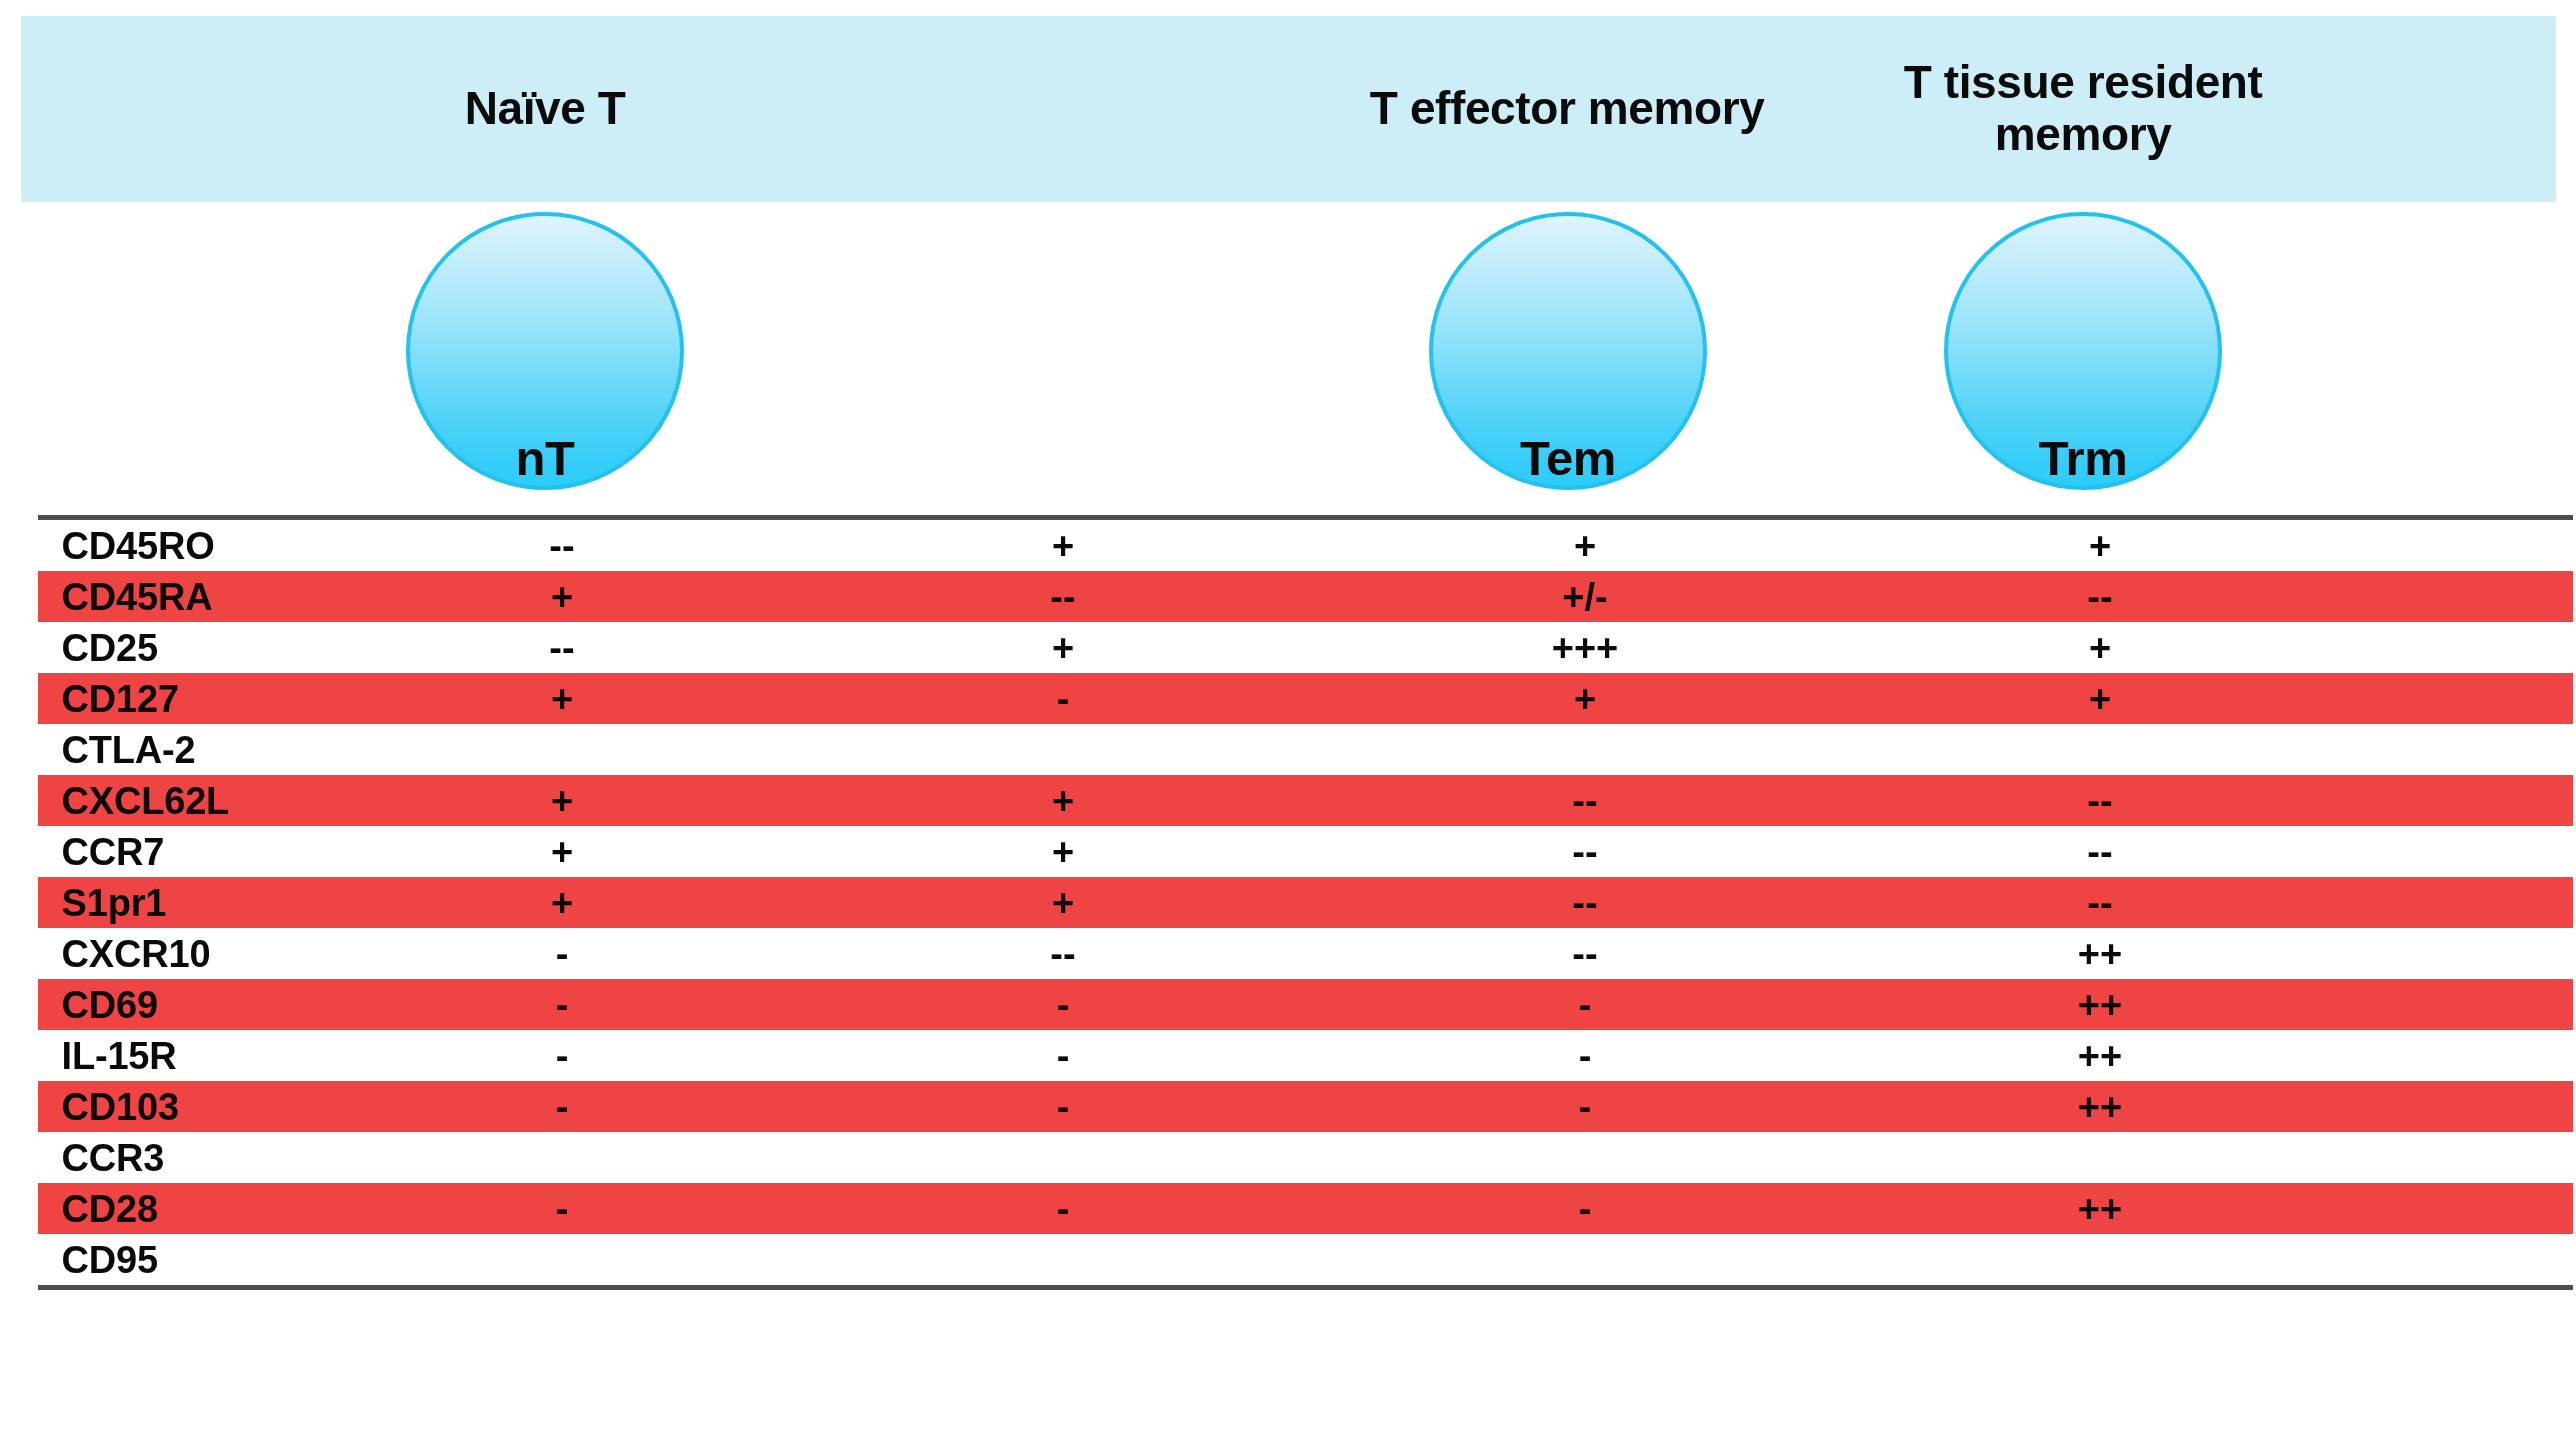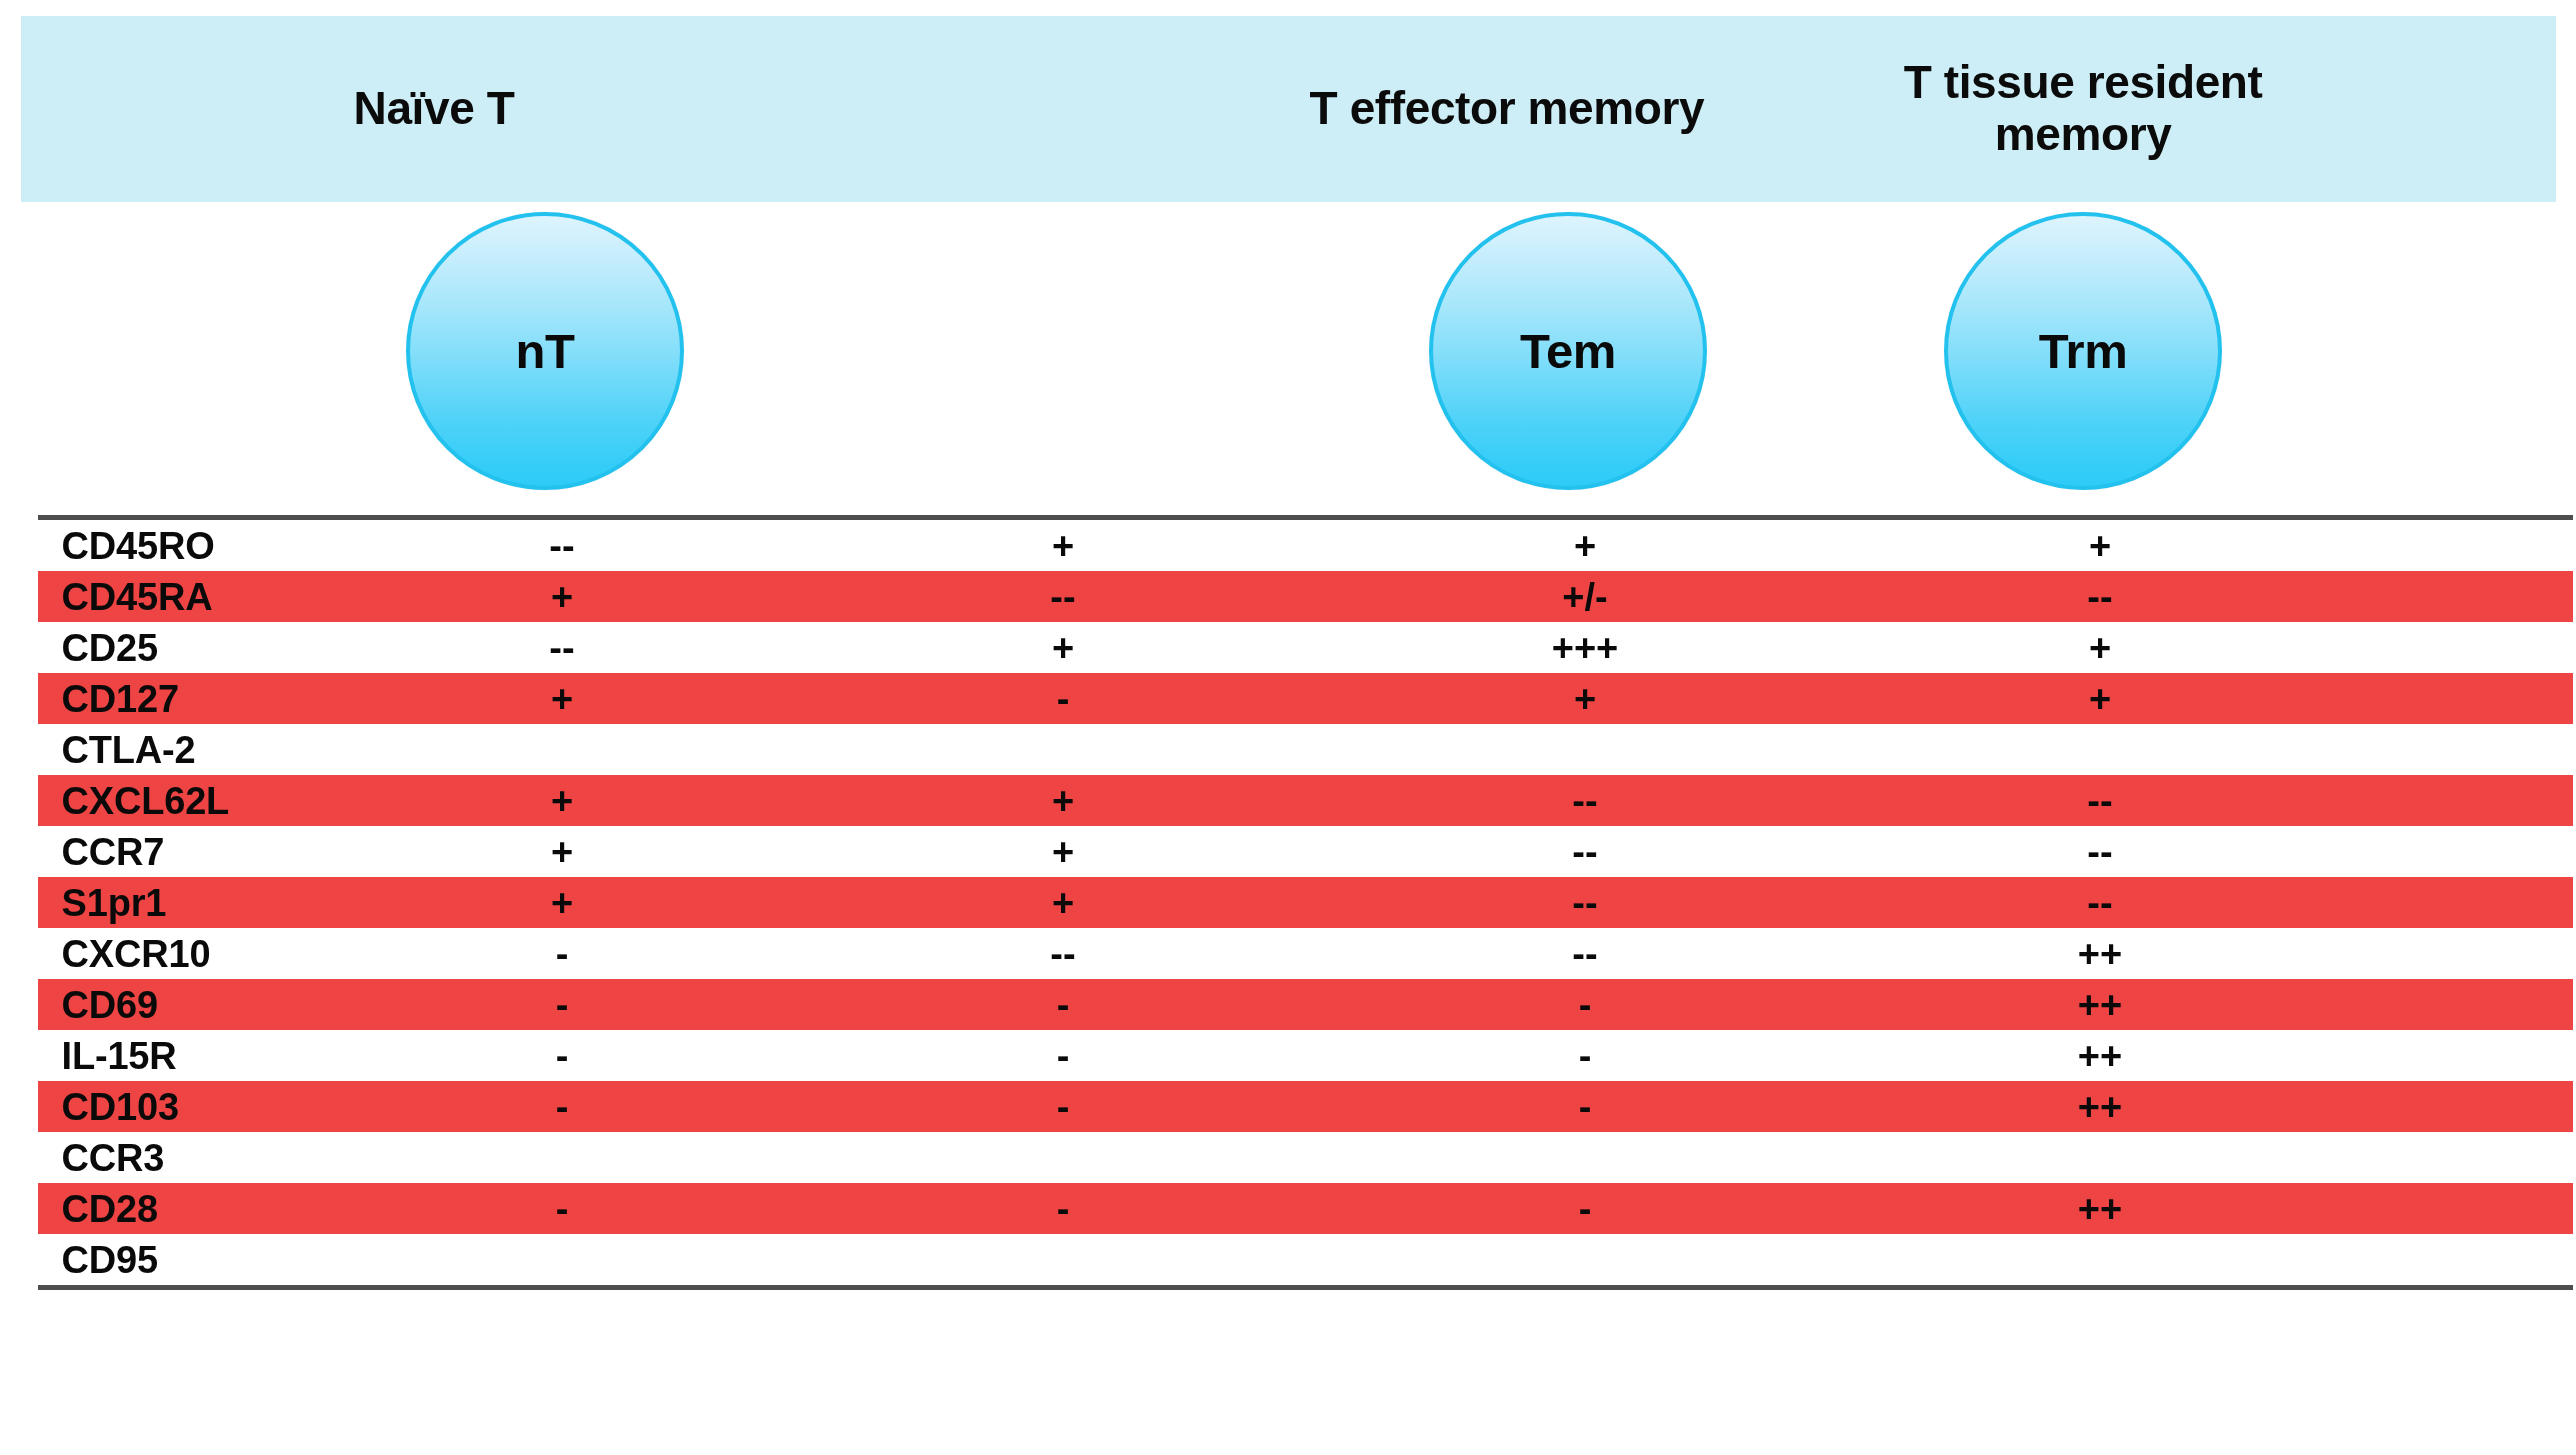--- a/index.html
+++ b/index.html
@@ -36,21 +36,21 @@
     top: 0;
     width: 100%;
     height: 100%;
   }
   .header-cell {
     position: absolute;
     top: 0;
     height: 100%;
     display: flex;
     align-items: center;
-    justify-content: flex-start;
+    justify-content: center;
     text-align: center;
     box-sizing: border-box;
   }
   .header-cell span {
     font-size: 46px;
     font-weight: bold;
     color: #0b0b0b;
     line-height: 1.12;
     letter-spacing: -0.4px;
   }
@@ -73,21 +73,21 @@
     background: linear-gradient(to bottom,
                 #ddf4fd 0%,
                 #c8eefc 14%,
                 #a5e6fb 34%,
                 #79dcfa 56%,
                 #4fd2f8 76%,
                 #35cdf8 92%,
                 #2fcbf8 100%);
     box-sizing: border-box;
     display: flex;
-    align-items: center;
+    align-items: flex-end;
     justify-content: center;
     pointer-events: auto;
     box-shadow: 0 0 1.5px rgba(0,0,0,0.07);
   }
   .cell-circle span {
     font-size: 49px;
     font-weight: bold;
     color: #0a0a0a;
     letter-spacing: -0.4px;
   }

